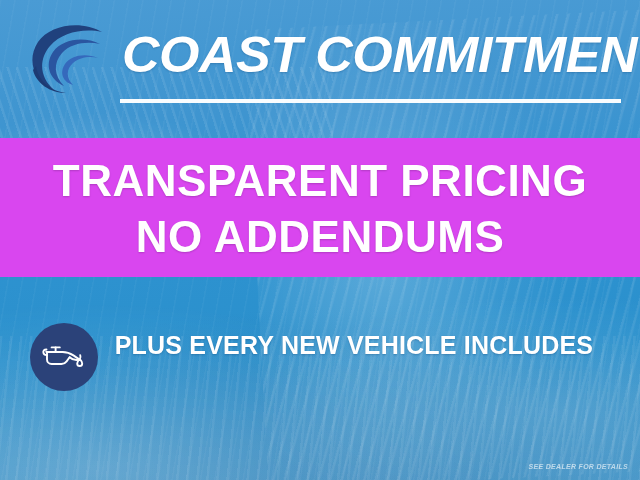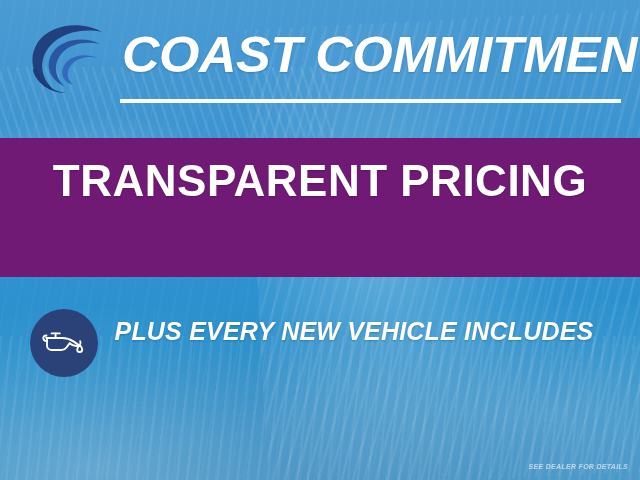--- a/index.html
+++ b/index.html
@@ -130,45 +130,44 @@
     opacity: 0.97;
   }
 
   
   .headline-band {
     position: absolute;
     left: 0;
     top: 138px;
     width: 100%;
     height: 139px;
-    background: #701a75;
+    background: #d946ef;
   }
   .headline-line {
     position: absolute;
     left: 0;
     width: 100%;
     text-align: center;
     color: #ffffff;
     font-size: 44px;
     font-weight: bold;
     letter-spacing: 0.5px;
     white-space: nowrap;
     text-shadow: 0 1px 2px rgba(0,0,0,0.18);
   }
   .headline-line-1 { top: 18px; }
   .headline-line-2 { top: 74px; }
 
   
   .promo-row {
     position: absolute;
     left: 0;
-    top: 300px;
+    top: 314px;
     width: 100%;
     height: 92px;
-    font-style: italic;
   }
   .promo-icon-circle {
     position: absolute;
     left: 30px;
     top: 9px;
     width: 68px;
     height: 68px;
     border-radius: 50%;
     background: #2b4279;
   }
@@ -234,20 +233,21 @@
       </svg>
     </div>
 
     <div class="brand-title">COAST COMMITMENT</div>
 
     <div class="header-rule"></div>
   </div>
 
   <div class="headline-band">
     <div class="headline-line headline-line-1">TRANSPARENT PRICING</div>
+    <div class="headline-line headline-line-2">NO ADDENDUMS</div>
   </div>
 
   <div class="promo-row">
 
     <div class="promo-icon-circle">
       <svg viewBox="0 0 46 34" width="46" height="34" aria-hidden="true">
         <g fill="none" stroke="#ffffff" stroke-width="1.9" stroke-linecap="round" stroke-linejoin="round">
           <path d="M5.5 9.5 C3 9.5 2 11 2.4 12.8 C2.8 14.6 4.6 15.2 6 15.1"></path>
           <circle cx="5.4" cy="11.8" r="1.15" fill="#ffffff" stroke="none"></circle>
           <path d="M6 12 L6 19.5 C6 22 8 24 10.6 24 L20.5 24 C22.6 24 24.4 23 25.6 21.4 L28.6 17.3"></path>

